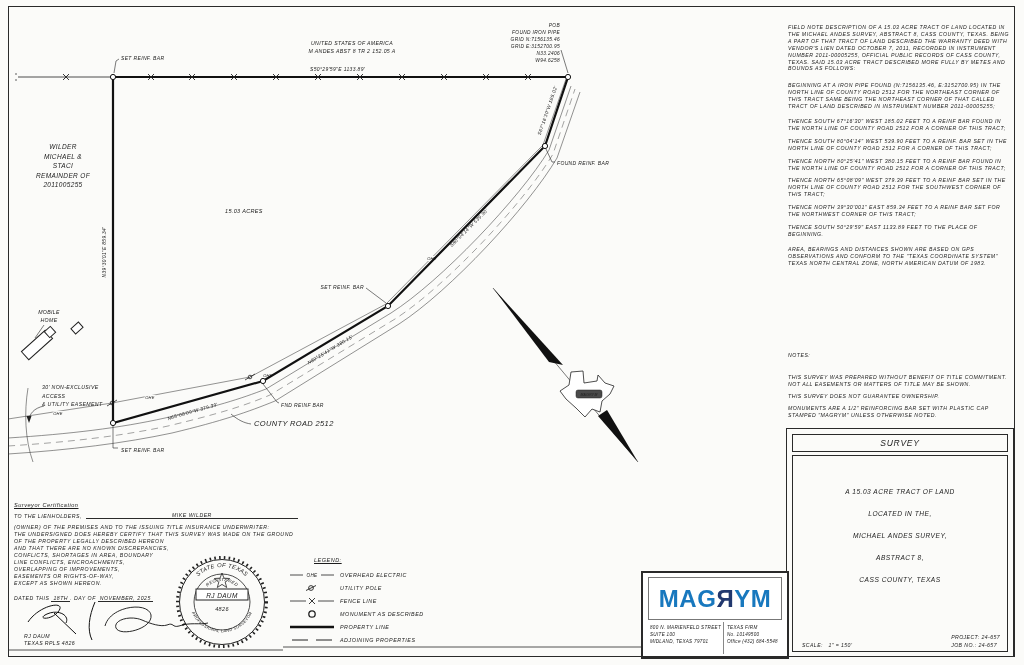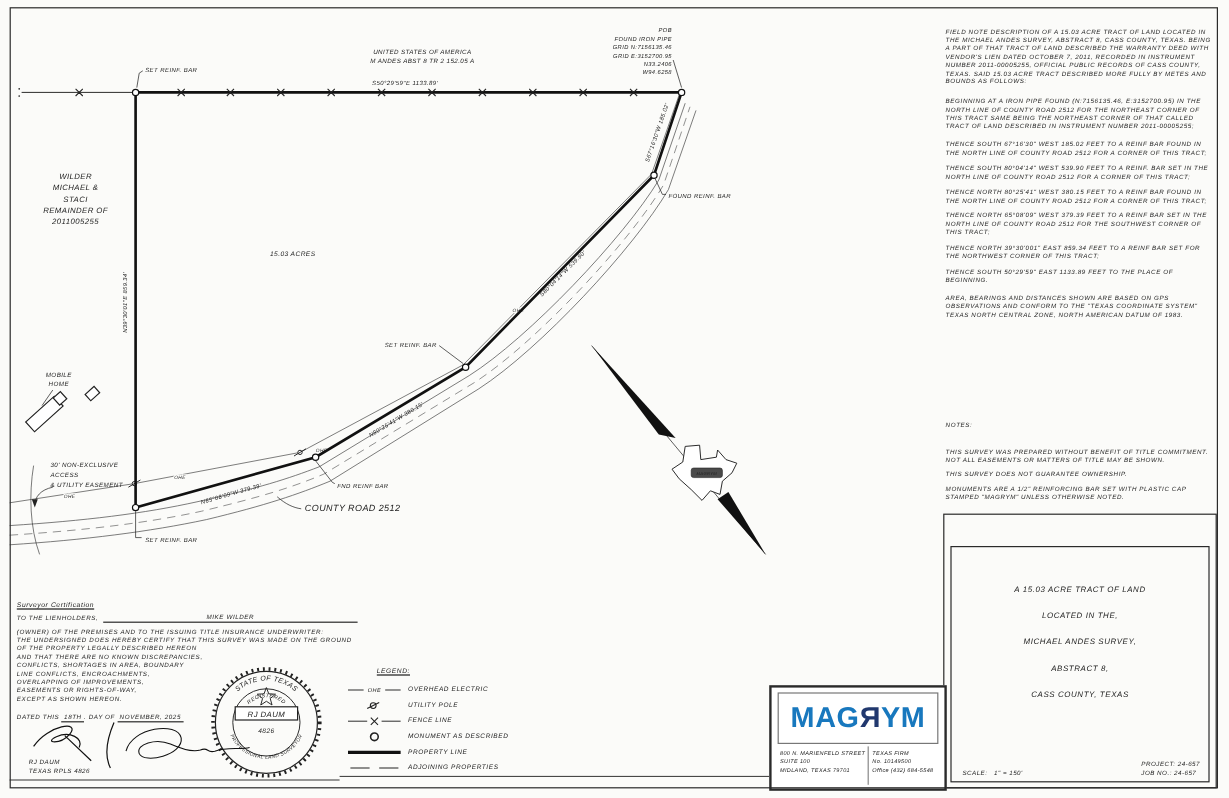--- a/index.html
+++ b/index.html
@@ -211,20 +211,21 @@
 </div>
 
 <div id="notes-block" class="abs">
   <div class="nt">NOTES:</div>
   <div class="ni">THIS SURVEY WAS PREPARED WITHOUT BENEFIT OF TITLE COMMITMENT. NOT ALL EASEMENTS OR MATTERS OF TITLE MAY BE SHOWN.</div>
   <div class="ni">THIS SURVEY DOES NOT GUARANTEE OWNERSHIP.</div>
   <div class="ni">MONUMENTS ARE A 1/2" REINFORCING BAR SET WITH PLASTIC CAP STAMPED "MAGRYM" UNLESS OTHERWISE NOTED.</div>
 </div>
 
 <div id="title-block" class="abs">
+  <div class="tb-header">SURVEY</div>
   <div class="tb-main">
     <div class="tb-titles">
       <div>A 15.03 ACRE TRACT OF LAND</div>
       <div>LOCATED IN THE,</div>
       <div>MICHAEL ANDES SURVEY,</div>
       <div>ABSTRACT 8,</div>
       <div>CASS COUNTY, TEXAS</div>
     </div>
     <div class="tb-foot">
       <div>

